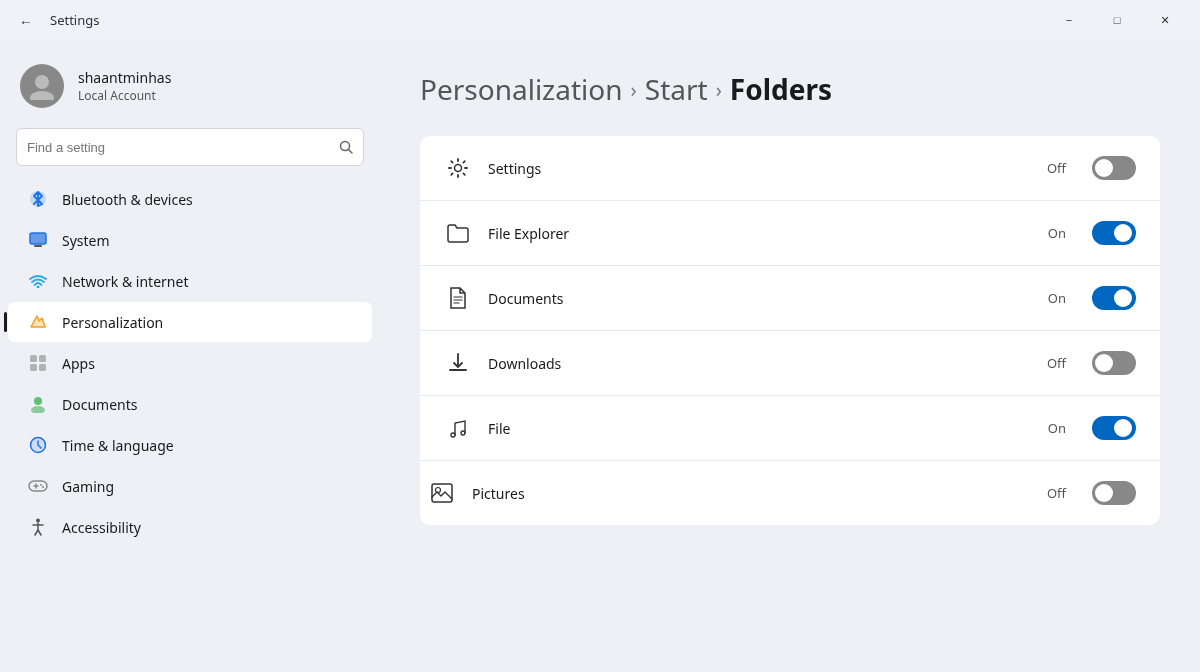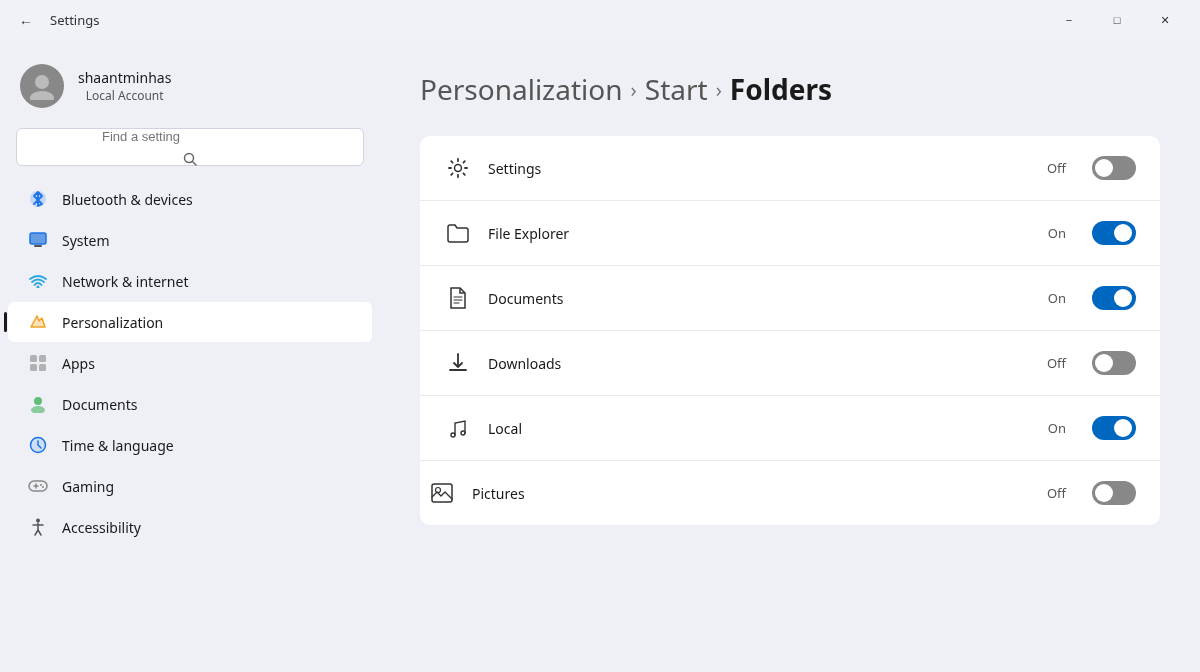--- a/index.html
+++ b/index.html
@@ -88,34 +88,32 @@
       flex-shrink: 0;
     }
     .user-info .username {
       font-size: 14px;
       font-weight: 400;
       color: #1a1a1a;
     }
     .user-info .account-type {
       font-size: 12px;
       color: #555;
-      text-align: center;
     }
 
     .search-box {
       margin: 0 16px 12px 16px;
       display: flex;
       align-items: center;
       background: white;
       border: 1px solid #d0d4de;
       border-radius: 6px;
       padding: 0 10px;
       height: 38px;
       gap: 8px;
-      flex-direction: column;
     }
     .search-box input {
       border: none;
       outline: none;
       flex: 1;
       font-size: 13px;
       color: #333;
       background: transparent;
     }
     .search-icon {
@@ -487,21 +485,21 @@
       </div>
 
       <div class="setting-row">
         <span class="setting-icon">
           <svg width="18" height="22" viewBox="0 0 18 22" fill="none">
             <path d="M6 18 Q6 20 4 20 Q2 20 2 18 Q2 16 4 16 Q6 16 6 18 Z" stroke="#333" stroke-width="1.4" fill="none"></path>
             <path d="M6 18 L6 6 L16 4 L16 16" stroke="#333" stroke-width="1.4" stroke-linecap="round" fill="none"></path>
             <path d="M16 16 Q16 18 14 18 Q12 18 12 16 Q12 14 14 14 Q16 14 16 16 Z" stroke="#333" stroke-width="1.4" fill="none"></path>
           </svg>
         </span>
-        <span class="setting-label">Local</span>
+        <span class="setting-label">File</span>
         <span class="setting-status">On</span>
         <div class="toggle">
           <div class="toggle-track on">
             <div class="toggle-thumb"></div>
           </div>
         </div>
       </div>
 
       <div class="setting-row">
         <span class="setting-icon">

